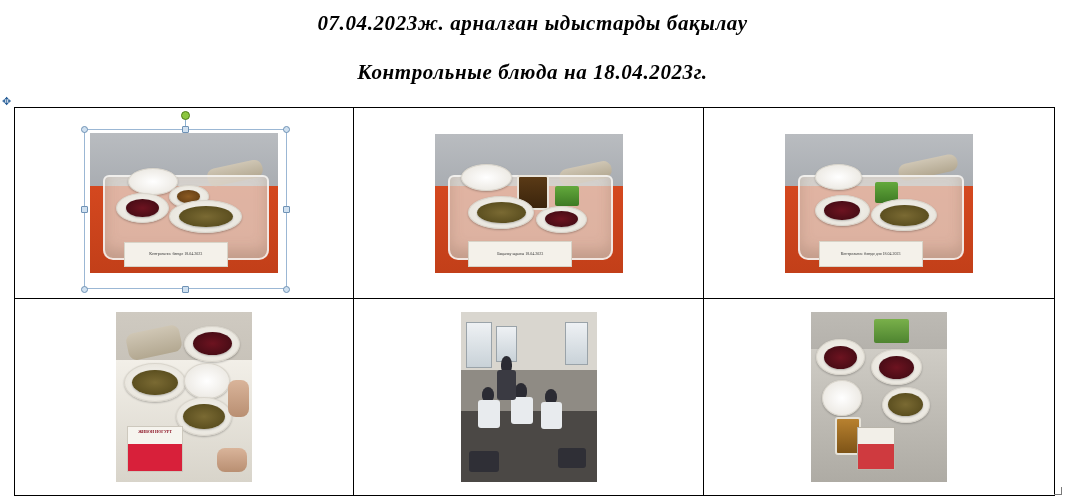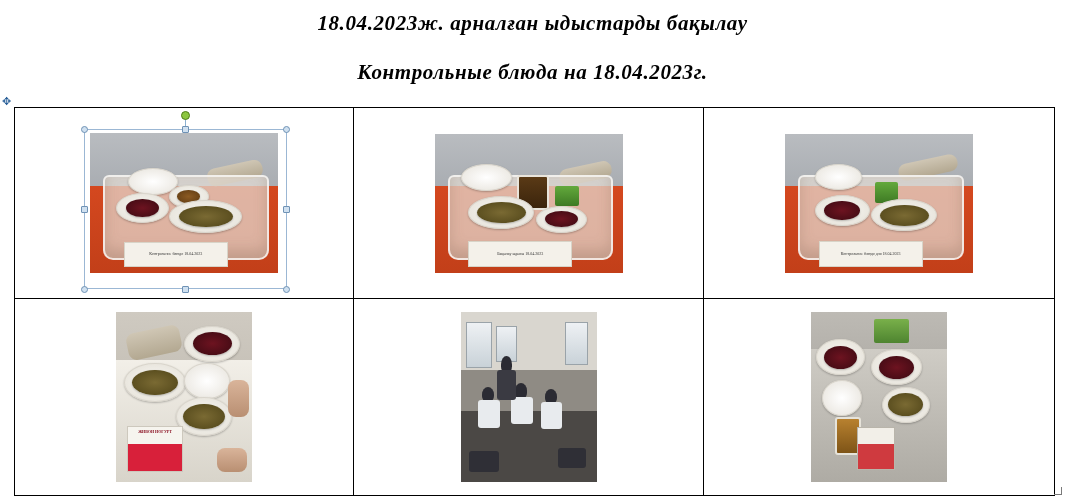--- a/index.html
+++ b/index.html
@@ -256,21 +256,21 @@
     border-right: 1px solid #7a7a7a;
     border-bottom: 1px solid #7a7a7a;
   }
 </style>
 </head>
 <body>
 
 <div class="page">
 
   <div class="title-block">
-    <div class="doc-title">18.04.2023ж. арналған ыдыстарды бақылау</div>
+    <div class="doc-title">07.04.2023ж. арналған ыдыстарды бақылау</div>
     <div class="doc-title second">Контрольные блюда на 18.04.2023г.</div>
   </div>
 
   <div class="move-cross">✥</div>
 
   <div class="table-wrap">
     <table class="photo-table">
       <tbody>
           <tr class="row1">
         <td class="col1">

